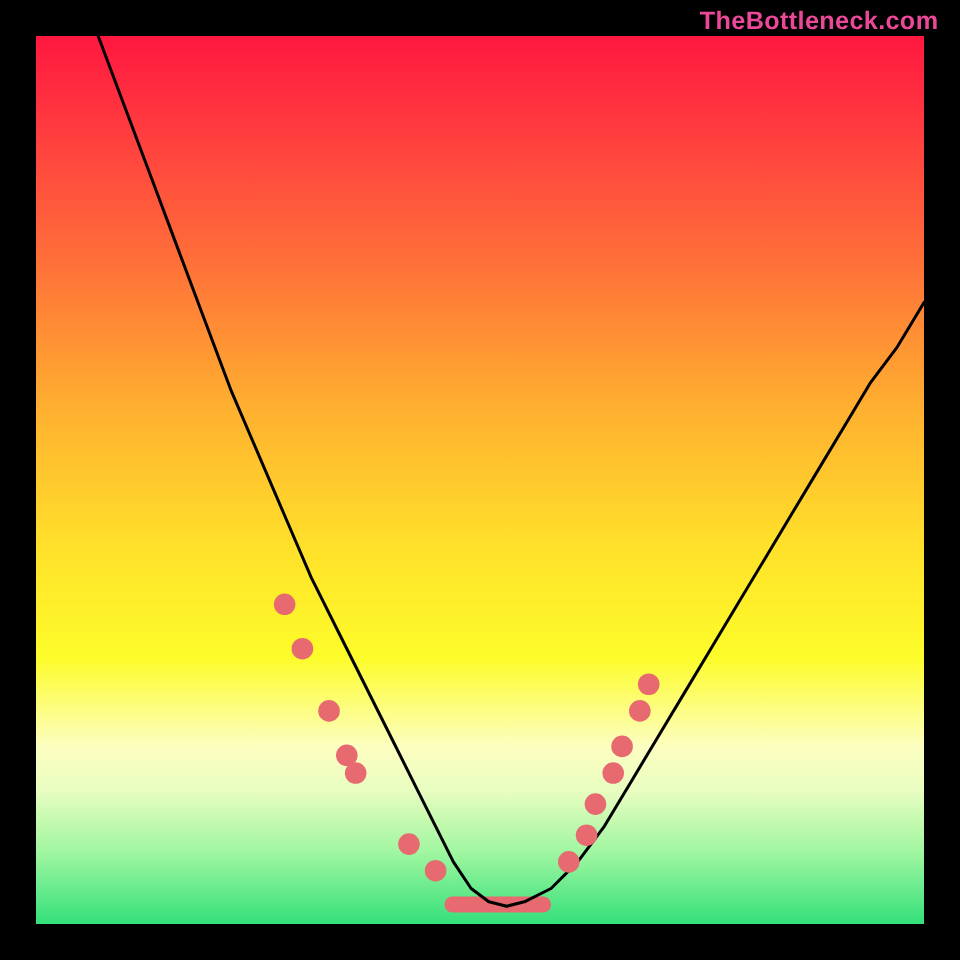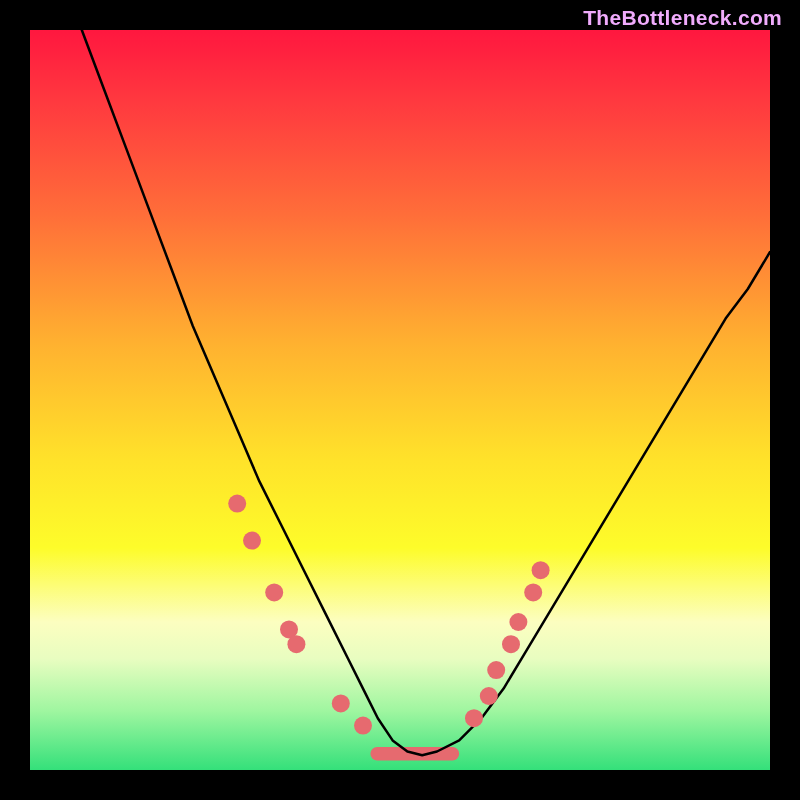--- a/index.html
+++ b/index.html
@@ -40,21 +40,21 @@
     left: 0;
     top: 0;
     width: 740px;
     height: 740px;
     overflow: visible;
   }
   .watermark {
     position: absolute;
     top: 6px;
     right: 18px;
-    color: #f0abfc;
+    color: #ec4899;
     font-size: 21px;
     font-weight: 600;
     letter-spacing: 0.3px;
     user-select: none;
   }
 </style>
 </head>
 <body>
 
 <div class="stage">

